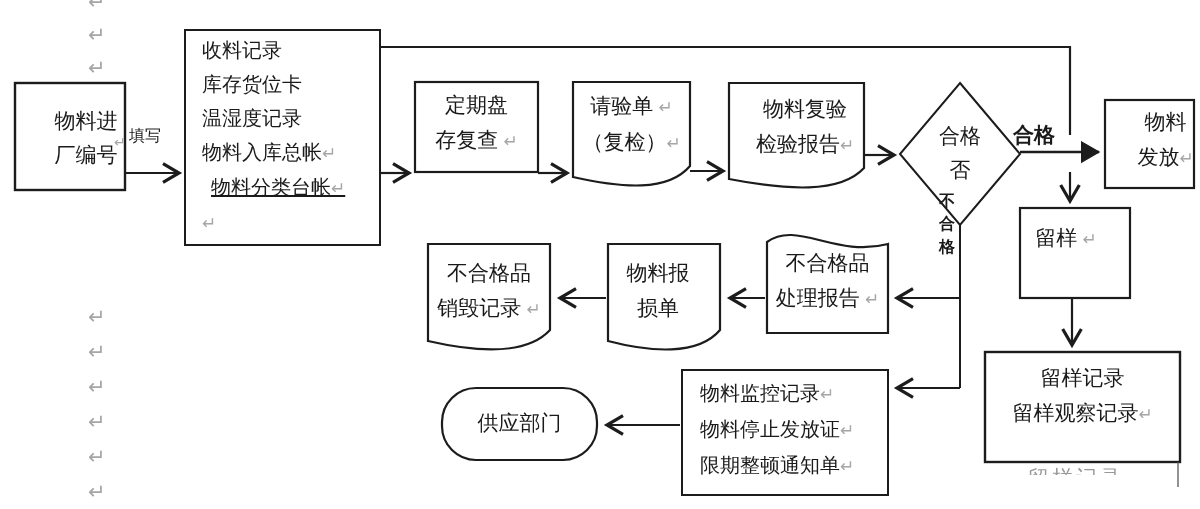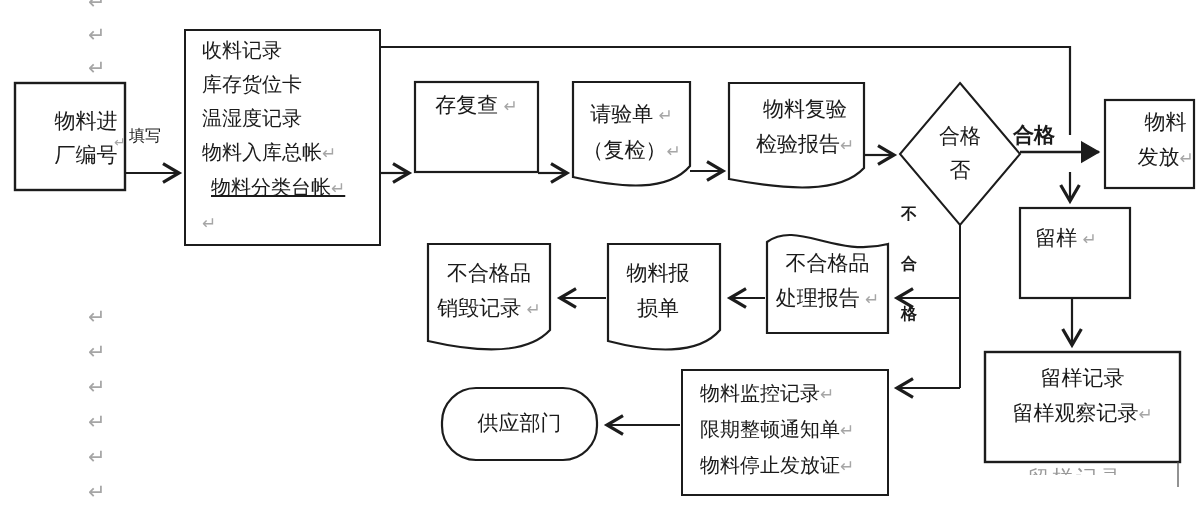--- a/index.html
+++ b/index.html
@@ -30,23 +30,24 @@
     position:absolute;
     left:88px;
     color:#a6a6a6;
     font-family:"DejaVu Sans","Liberation Sans",sans-serif;
     font-size:21px;
   }
   .flow-label{position:absolute;font-size:16px;}
   .flow-label.bold{font-weight:bold;}
   #label-unqualified{
     width:26px;
-    line-height:50px;
+    line-height:23px;
     word-break:break-all;
     white-space:normal;
+    margin-left:38px;
   }
   #records-text div:nth-child(5){margin-left:9px;text-decoration:underline;}
   #faint-partial{
     position:absolute;
     left:1028px;top:464px;
     width:110px;height:11px;
     overflow:hidden;
     opacity:.55;
     font-size:21px;
     letter-spacing:3px;
@@ -112,24 +113,25 @@
   <div id="records-text" class="node-text" style="left:202px;top:33px;font-size:20px;line-height:34px;">
     <div>收料记录</div>
     <div>库存货位卡</div>
     <div>温湿度记录</div>
     <div><span>物料入库总帐</span><span class="ret">↵</span></div>
     <div><span>物料分类台帐</span><span class="ret">↵</span></div>
     <div><span class="ret">↵</span></div>
   </div>
 
   <div class="node-text center" style="left:415px;top:88px;width:123px;">
+    <div>定期盘</div>
     <div><span>存复查</span> <span class="ret">↵</span></div>
   </div>
 
-  <div class="node-text center" style="left:573px;top:89px;width:117px;margin-top:8px;">
+  <div class="node-text center" style="left:573px;top:89px;width:117px;">
     <div><span>请验单</span> <span class="ret">↵</span></div>
     <div><span>（复检）</span><span class="ret">↵</span></div>
   </div>
 
   <div class="node-text center" style="left:729px;top:92px;width:152px;">
     <div>物料复验</div>
     <div><span>检验报告</span><span class="ret">↵</span></div>
   </div>
 
   <div class="node-text center" style="left:900px;top:119px;width:120px;line-height:34px;">
@@ -165,22 +167,22 @@
     <div>不合格品</div>
     <div><span>销毁记录</span> <span class="ret">↵</span></div>
   </div>
 
   <div class="node-text center" style="left:442px;top:406px;width:155px;">
     <div>供应部门</div>
   </div>
 
   <div class="node-text" style="left:700px;top:376px;font-size:20px;">
     <div><span>物料监控记录</span><span class="ret">↵</span></div>
+    <div><span>物料停止发放证</span><span class="ret">↵</span></div>
     <div><span>限期整顿通知单</span><span class="ret">↵</span></div>
-    <div><span>物料停止发放证</span><span class="ret">↵</span></div>
   </div>
 
   <div class="flow-label" style="left:129px;top:126px;">填写</div>
   <div class="flow-label bold" style="left:1013px;top:121px;font-size:21px;">合格</div>
   <div id="label-unqualified" class="flow-label bold" style="left:901px;top:189px;">不合格</div>
 
   <span class="margin-ret" style="top:-10px;">↵</span>
   <span class="margin-ret" style="top:23px;">↵</span>
   <span class="margin-ret" style="top:56px;">↵</span>
   <span class="margin-ret" style="top:305px;">↵</span>

